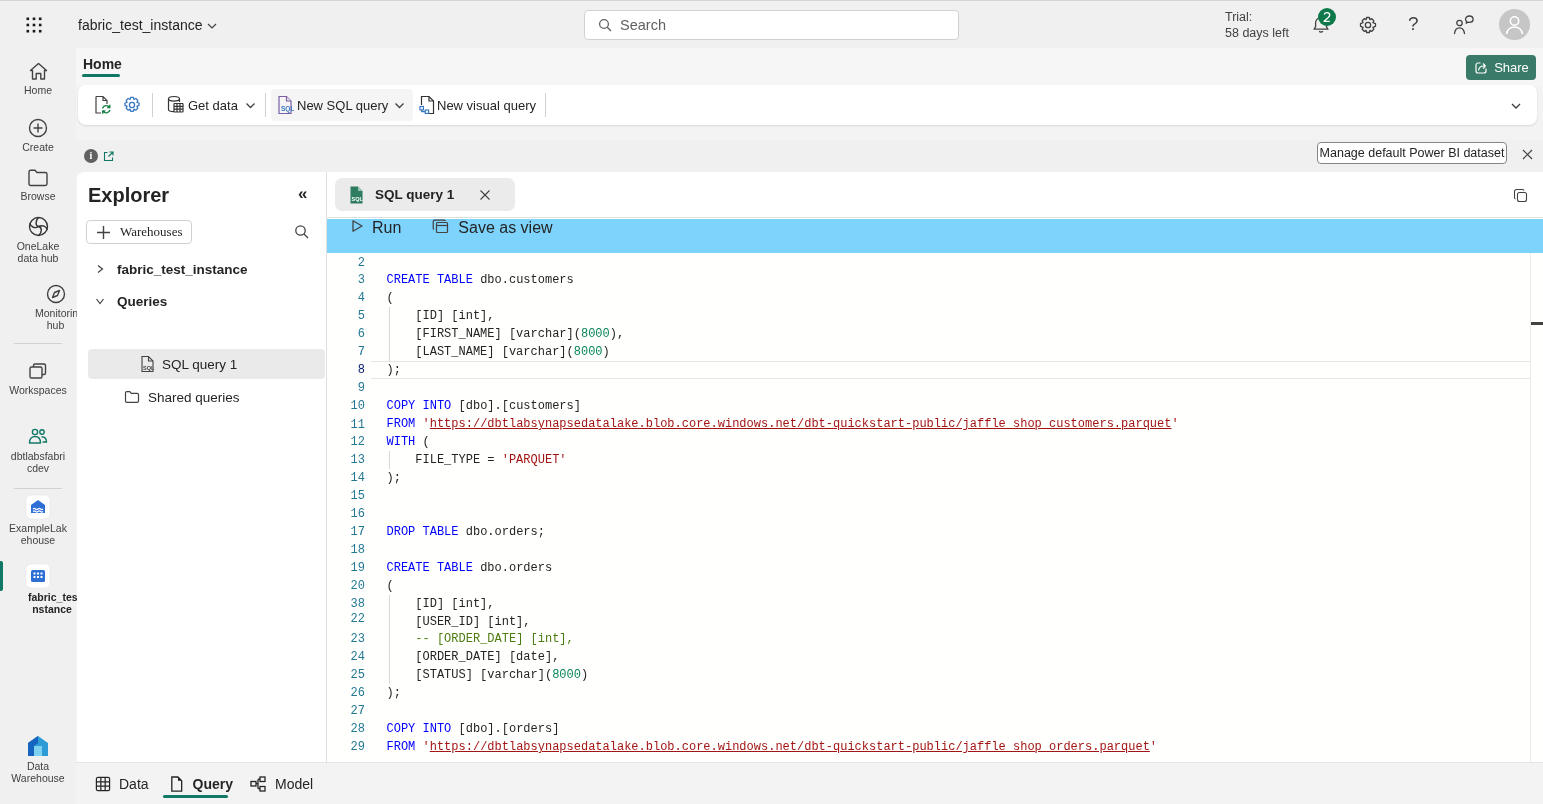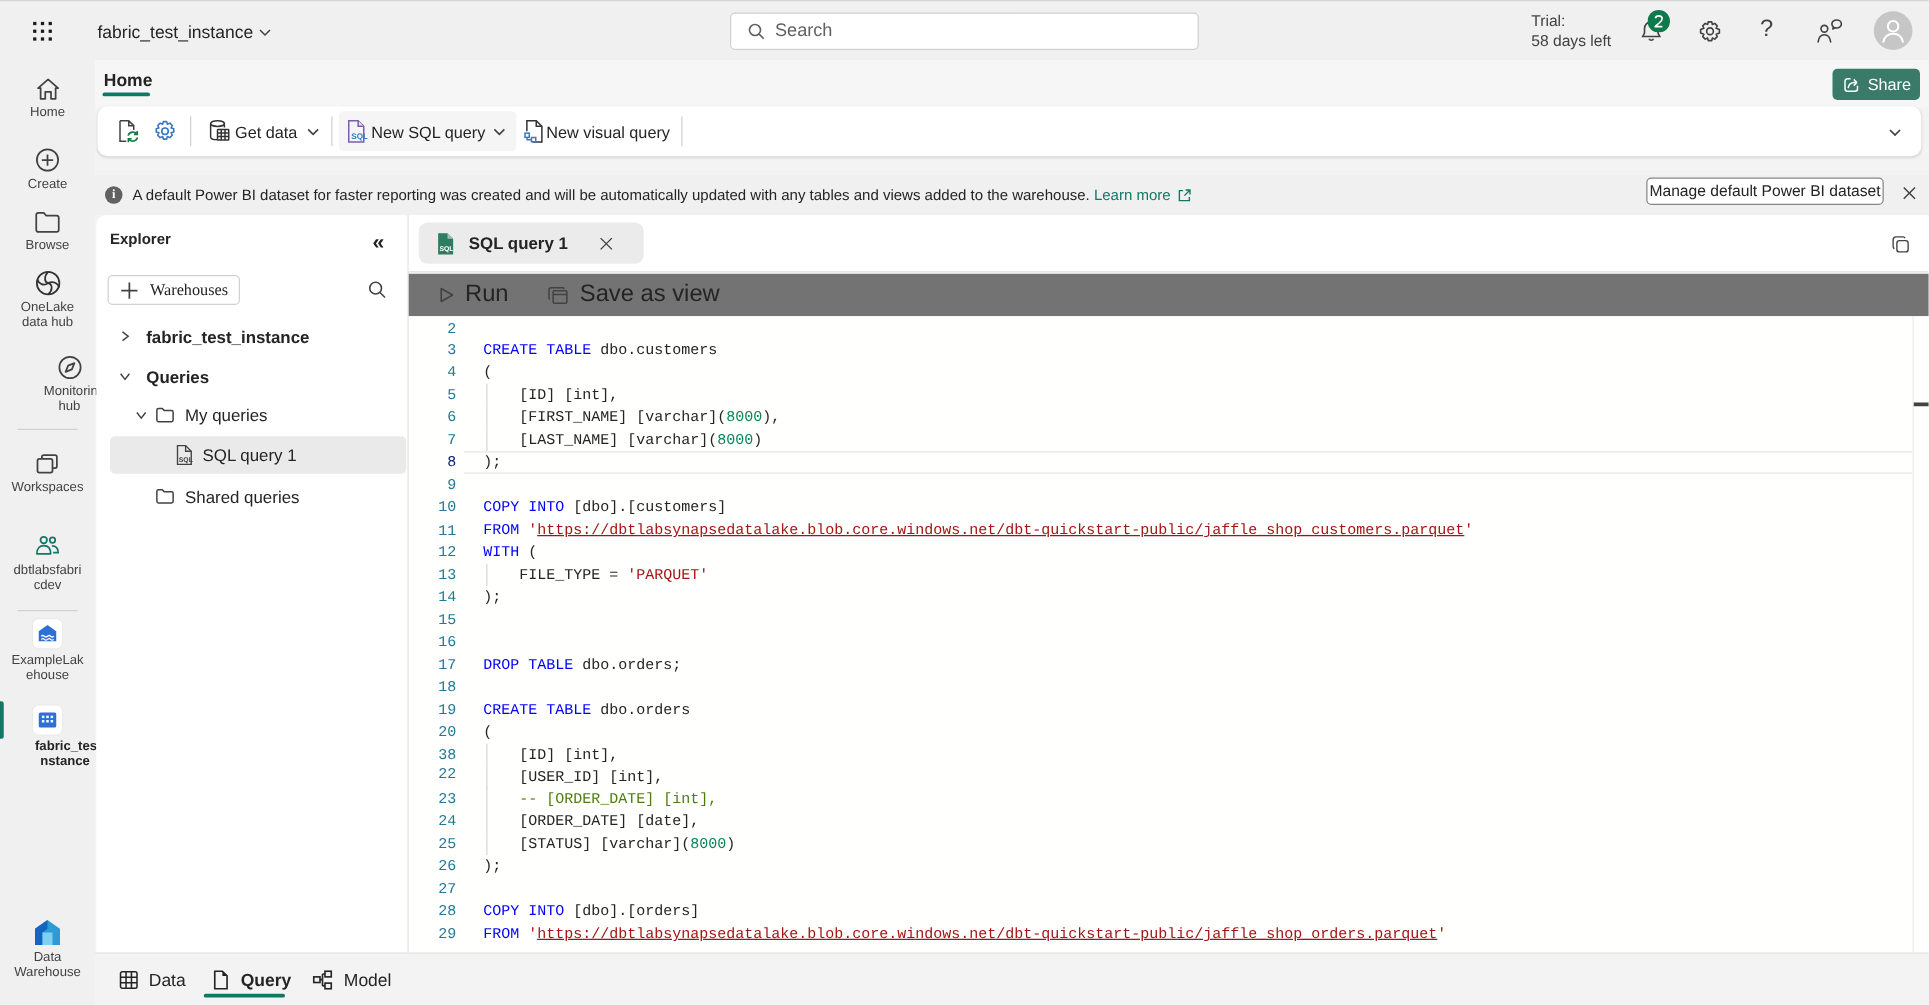--- a/index.html
+++ b/index.html
@@ -32,21 +32,21 @@
 
 #content { left:77px; top:172px; width:1466px; height:590px; background:#fff; border-radius:8px 0 0 0; }
 #exp-divider { left:326px; top:172px; width:1px; height:590px; background:#e0e0e0; }
 
 
 .treerow { position:absolute; left:88px; width:236px; height:32px; display:flex; align-items:center; font-size:13.5px; }
 
 
 #tabbar { left:327px; top:172px; width:1216px; height:46px; background:#fff; border-bottom:1px solid #e0e0e0; }
 #tab1 { left:335px; top:178px; width:180px; height:33px; background:#ebebeb; border-radius:7px; display:flex; align-items:center; }
-#runbar { left:327px; top:219px; width:1216px; height:34px; background:#737373; display:flex; align-items:center; font-size:19px; }
+#runbar { left:327px; top:219px; width:1216px; height:34px; background:#7dd3fc; display:flex; font-size:16px; }
 
 
 #code { left:327px; top:253px; width:1203px; height:509px; background:#fffffe; overflow:hidden; font-family:"Liberation Mono", monospace; font-size:12px; }
 .cl { position:absolute; height:18px; line-height:18px; white-space:pre; }
 .ln { position:absolute; width:38px; text-align:right; color:#237893; font-family:"Liberation Mono", monospace; font-size:12px; height:18px; line-height:18px; }
 .kw { color:#0000ff; }
 .num { color:#098658; }
 .str { color:#a31515; }
 .cmt { color:#4d7c0f; }
 #overview { left:1530px; top:253px; width:13px; height:509px; background:#fffffe; border-left:1px solid #ececec; }
@@ -194,21 +194,20 @@
       </g>
     </svg>
   <div class="tc" style="left:437px;">New visual query</div>
   <div class="vsep" style="left:545px;top:93px;"></div>
   <svg class="abs" style="left:1510px;top:100px" width="12" height="12" viewBox="0 0 12 12">
       <path d="M2 4 L6 8 L10 4" fill="none" stroke="#424242" stroke-width="1.4"></path>
     </svg>
 
   <div class="abs" id="banner">
     <div style="margin-left:8px;width:14px;height:14px;border-radius:50%;background:#616161;color:#fff;font-size:10px;font-weight:700;text-align:center;line-height:14px;font-family:'Liberation Serif',serif;">i</div>
-    <div style="margin-left:8px;">A default Power BI dataset for faster reporting was created and will be automatically updated with any tables and views added to the warehouse.&nbsp;<span style="color:#117865;">Learn more</span></div>
     <svg style="margin-left:4px" width="13" height="13" viewBox="0 0 13 13">
         <g fill="none" stroke="#117865" stroke-width="1.1">
           <path d="M5.5 2.5 L2.5 2.5 L2.5 10.5 L10.5 10.5 L10.5 7.5"></path>
           <path d="M7.5 2 L11 2 L11 5.5 M11 2 L6.5 6.5"></path>
         </g>
       </svg>
   </div>
   <div class="abs" style="left:1317px;top:142px;width:190px;height:22px;background:#fff;border:1px solid #868686;border-radius:4px;font-size:12.5px;display:flex;align-items:center;justify-content:center;">Manage default Power BI dataset</div>
   <svg class="abs" style="left:1521px;top:148px" width="13" height="13" viewBox="0 0 13 13">
       <path d="M2 2 L11 11 M11 2 L2 11" stroke="#424242" stroke-width="1.2"></path>
@@ -303,21 +302,21 @@
         <path d="M13 2 L23 9 L23 22 L3 22 L3 9 Z" fill="#2e9bd6"></path>
         <path d="M13 2 L3 9 L3 22 L9 22 L9 12 L13 9 Z" fill="#1565c0"></path>
         <path d="M9 12 L17 12 L17 22 L9 22 Z" fill="#7fd1f0"></path>
       </svg>
     <div class="lbl">Data<br>Warehouse</div>
   </div>
 
   <div class="abs" id="content"></div>
   <div class="abs" id="exp-divider"></div>
 
-  <div class="abs" style="left:88px;top:184px;font-size:12px;font-weight:700;">Explorer</div>
+  <div class="abs" style="left:88px;top:184px;font-size:20px;font-weight:700;">Explorer</div>
   <div class="abs" style="left:298px;top:184px;font-size:17px;font-weight:700;color:#242424;">«</div>
   <div class="abs" style="left:86px;top:220px;width:106px;height:24px;border:1px solid #d1d1d1;border-radius:4px;background:#fff;display:flex;align-items:center;font-size:13px;font-family:Liberation Serif, serif;">
     <svg width="15" height="15" viewBox="0 0 15 15" style="margin:0 9px 0 9px;">
         <path d="M7.5 1 L7.5 14 M1 7.5 L14 7.5" stroke="#424242" stroke-width="1.4"></path>
       </svg>Warehouses
   </div>
   <svg class="abs" style="left:294px;top:224px" width="16" height="16" viewBox="0 0 16 16">
       <circle cx="6.5" cy="6.5" r="4.7" fill="none" stroke="#424242" stroke-width="1.3"></circle>
       <path d="M10 10 L14 14" stroke="#424242" stroke-width="1.3"></path>
     </svg>
@@ -326,29 +325,20 @@
     <svg width="10" height="10" viewBox="0 0 10 10" style="margin:0 12px 0 7px;">
         <path d="M3 1.5 L7.5 5 L3 8.5" fill="none" stroke="#424242" stroke-width="1.2"></path>
       </svg>
     fabric_test_instance
   </div>
   <div class="treerow" style="top:285px;font-weight:700;">
     <svg width="10" height="10" viewBox="0 0 10 10" style="margin:0 12px 0 7px;">
         <path d="M1.5 3 L5 7.5 L8.5 3" fill="none" stroke="#424242" stroke-width="1.2"></path>
       </svg>
     Queries
-  </div>
-  <div class="treerow" style="top:316px;">
-    <svg width="10" height="10" viewBox="0 0 10 10" style="margin:0 6px 0 20px;">
-        <path d="M1.5 3 L5 7.5 L8.5 3" fill="none" stroke="#424242" stroke-width="1.2"></path>
-      </svg>
-    <svg width="16" height="14" viewBox="0 0 16 14" style="margin-right:8px;">
-        <path d="M1.5 3 C1.5 2.2 2 1.7 2.8 1.7 L5.8 1.7 L7.3 3.3 L13.2 3.3 C14 3.3 14.5 3.8 14.5 4.6 L14.5 11 C14.5 11.8 14 12.3 13.2 12.3 L2.8 12.3 C2 12.3 1.5 11.8 1.5 11 Z" fill="none" stroke="#424242" stroke-width="1.2"></path>
-      </svg>
-    My queries
   </div>
   <div class="abs" style="left:88px;top:349px;width:237px;height:30px;background:#eaeaea;border-radius:4px;"></div>
   <div class="treerow" style="top:348px;">
     <svg width="15" height="18" viewBox="0 0 15 18" style="margin:0 7px 0 52px;">
         <g fill="none" stroke="#424242" stroke-width="1.1">
           <path d="M2 1.5 L8.5 1.5 L13 6 L13 16.5 L2 16.5 Z"></path>
           <path d="M8.5 1.5 L8.5 6 L13 6"></path>
         </g>
         <text x="3" y="14.5" font-size="5.5" font-weight="bold" fill="#424242" font-family="Liberation Sans">SQL</text>
       </svg>

